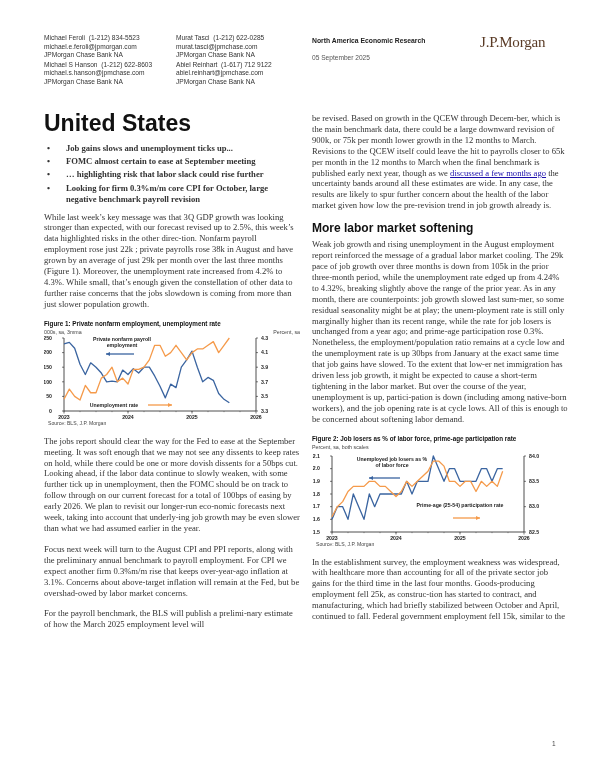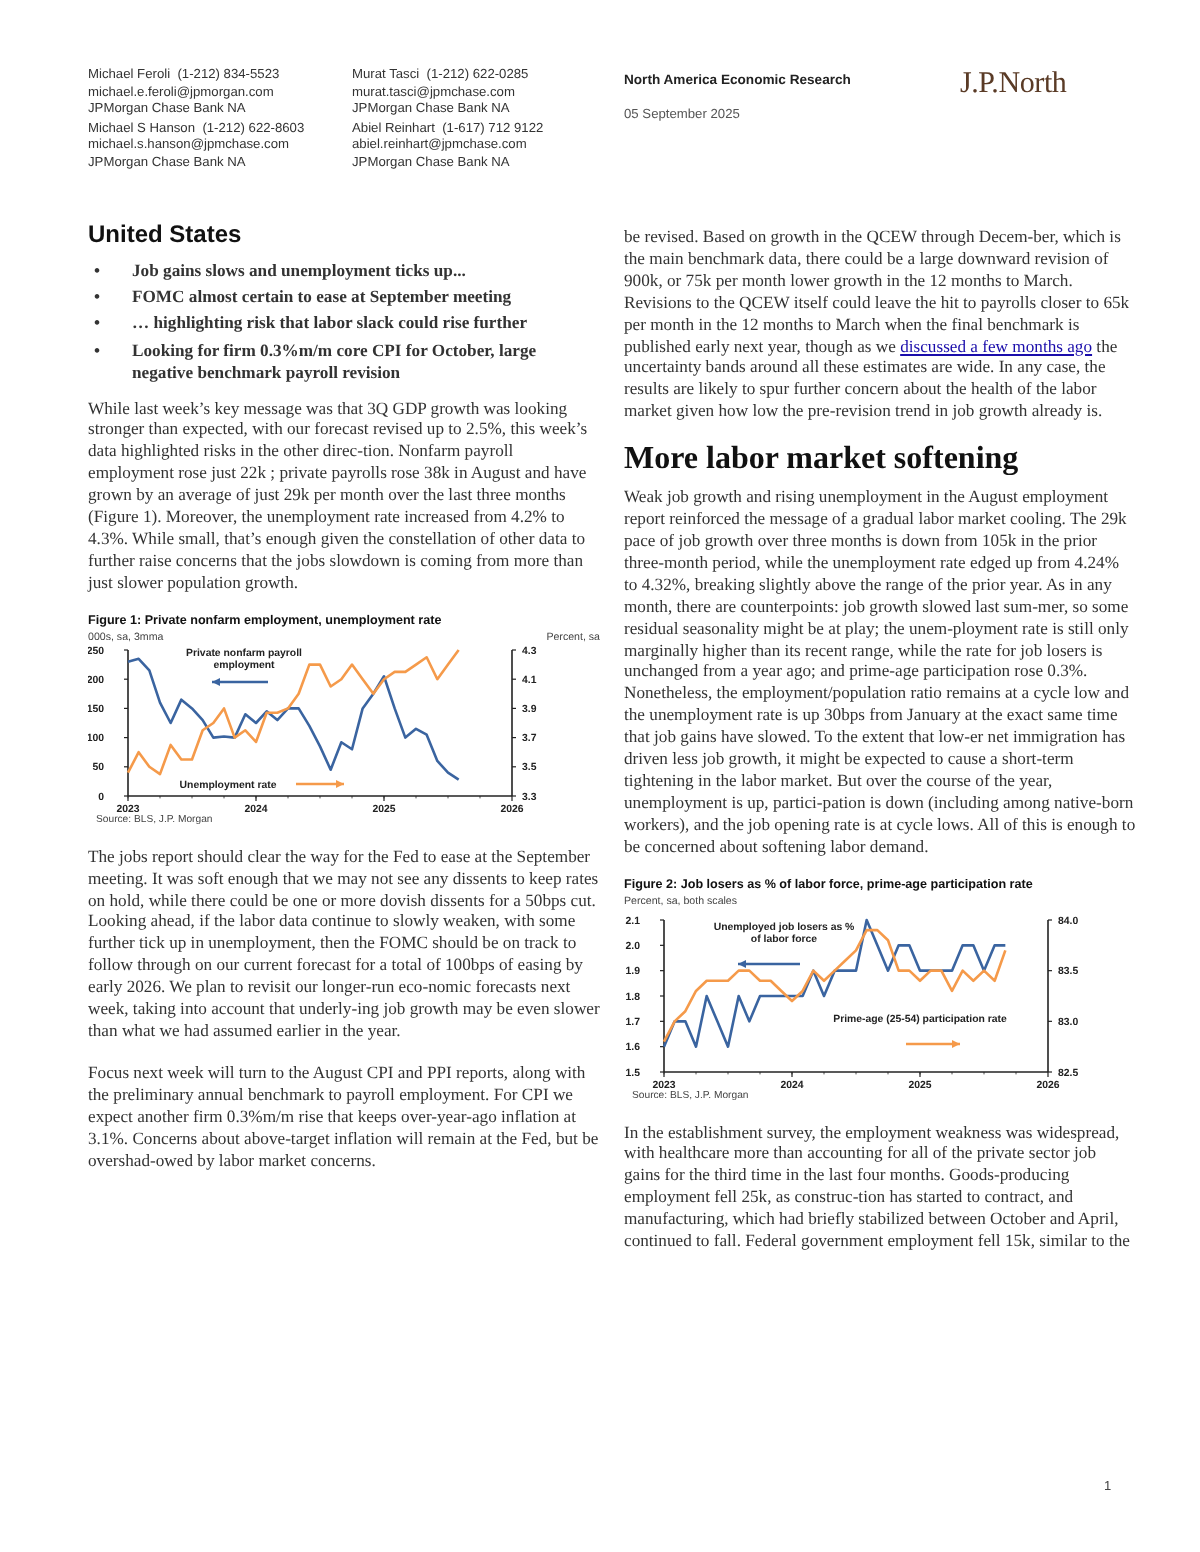--- a/index.html
+++ b/index.html
@@ -9,27 +9,27 @@
   .contact-col { position: absolute; top: 0; width: 140px; }
   .contact-col.c2 { left: 132px; }
   .contact-block { margin-bottom: 1px; }
   .hdr-right { position: absolute; top: 37px; left: 312px; font-family: "Liberation Sans", sans-serif; }
   .hdr-title { font-size: 6.8px; font-weight: bold; color: #222; }
   .hdr-date { font-size: 6.6px; color: #555; margin-top: 10px; }
   .logo { position: absolute; top: 34px; left: 480px; font-family: "Liberation Serif", serif; font-size: 15px; color: #5a3b26; letter-spacing: -0.2px; }
   .col { position: absolute; width: 256px; }
   .col.left { left: 44px; top: 110px; }
   .col.right { left: 312px; top: 113px; }
-  h1 { font-family: "Liberation Sans", sans-serif; font-size: 12px; font-weight: bold; color: #111; margin-bottom: 6px; }
+  h1 { font-family: "Liberation Sans", sans-serif; font-size: 23px; font-weight: bold; color: #111; margin-bottom: 6px; }
   ul.bullets { list-style: none; margin-bottom: 7px; }
   ul.bullets li { position: relative; padding-left: 22px; font-weight: bold; font-size: 8.6px; line-height: 11px; margin-bottom: 2.2px; color: #333; }
   ul.bullets li::before { content: "•"; position: absolute; left: 3px; top: 0; }
   p.body { font-size: 8.6px; line-height: 10.9px; color: #333; text-align: left; margin-bottom: 10px; }
   a.link { color: #1a0dab; text-decoration: underline; margin-top: 12px; }
-  h2 { font-family: Liberation Serif, serif; font-size: 16px; font-weight: bold; color: #111; margin: 4px 0 4px; }
+  h2 { font-family: Liberation Sans, sans-serif; font-size: 12px; font-weight: bold; color: #111; margin: 4px 0 4px; }
   .fig-title { font-family: "Liberation Sans", sans-serif; font-size: 6.3px; font-weight: bold; color: #111; }
   .fig-sub { font-family: "Liberation Sans", sans-serif; font-size: 5.3px; color: #444; display: flex; justify-content: space-between; margin-top: 2px; }
   .fig-source { font-family: "Liberation Sans", sans-serif; font-size: 5.1px; color: #444; margin-top: 1px; margin-left: 4px; }
   svg.chart { display: block; }
   svg.chart text { font-family: "Liberation Sans", sans-serif; }
   .page-num { position: absolute; left: 552px; top: 740px; font-family: "Liberation Sans", sans-serif; font-size: 6.5px; color: #444; }
 </style>
 </head>
 <body>
 
@@ -57,21 +57,21 @@
       <div>abiel.reinhart@jpmchase.com</div>
       <div>JPMorgan Chase Bank NA</div>
     </div>
   </div>
 </div>
 
 <div class="hdr-right">
   <div class="hdr-title">North America Economic Research</div>
   <div class="hdr-date">05 September 2025</div>
 </div>
-<div class="logo">J.P.North</div>
+<div class="logo">J.P.Morgan</div>
 
 <div class="col left">
   <h1>United States</h1>
   <ul class="bullets">
     <li>Job gains slows and unemployment ticks up...</li>
     <li>FOMC almost certain to ease at September meeting</li>
     <li>… highlighting risk that labor slack could rise further</li>
     <li>Looking for firm 0.3%m/m core CPI for October, large negative benchmark payroll revision</li>
   </ul>
   <p class="body">While last week’s key message was that 3Q GDP growth was looking stronger than expected, with our forecast revised up to 2.5%, this week’s data highlighted risks in the other direc-tion. Nonfarm payroll employment rose just 22k ; private payrolls rose 38k in August and have grown by an average of just 29k per month over the last three months (Figure 1). Moreover, the unemployment rate increased from 4.2% to 4.3%. While small, that’s enough given the constellation of other data to further raise concerns that the jobs slowdown is coming from more than just slower population growth.</p>
@@ -138,20 +138,21 @@
         <polyline points="20.00,64.32 25.33,54.10 30.67,61.40 36.00,65.05 41.33,50.45 46.67,57.75 52.00,57.75 57.33,43.15 62.67,39.50 68.00,32.20 73.33,46.80 78.67,43.15 84.00,48.99 89.33,34.39 94.67,34.39 100.00,32.20 105.33,24.90 110.67,10.30 116.00,10.30 121.33,21.25 126.67,17.60 132.00,10.30 137.33,17.60 142.67,24.90 148.00,17.60 153.33,13.95 158.67,13.95 164.00,10.30 169.33,6.65 174.67,17.60 180.00,10.30 185.33,3.00" fill="none" stroke="#f59a4a" stroke-width="1.3" stroke-linejoin="round"></polyline>
         <text x="70" y="72" font-size="5.2" font-weight="bold" fill="#222" text-anchor="middle">Unemployment rate</text>
         <line x1="104" y1="70" x2="128" y2="70" stroke="#f59a4a" stroke-width="1.3"></line>
         <polygon points="128,70 124,68 124,72" fill="#f59a4a"></polygon>
       </svg>
     <div class="fig-source">Source: BLS, J.P. Morgan</div>
   </div>
 
   <p class="body" style="margin-top:10px;">The jobs report should clear the way for the Fed to ease at the September meeting. It was soft enough that we may not see any dissents to keep rates on hold, while there could be one or more dovish dissents for a 50bps cut. Looking ahead, if the labor data continue to slowly weaken, with some further tick up in unemployment, then the FOMC should be on track to follow through on our current forecast for a total of 100bps of easing by early 2026. We plan to revisit our longer-run eco-nomic forecasts next week, taking into account that underly-ing job growth may be even slower than what we had assumed earlier in the year.</p>
   <p class="body">Focus next week will turn to the August CPI and PPI reports, along with the preliminary annual benchmark to payroll employment. For CPI we expect another firm 0.3%m/m rise that keeps over-year-ago inflation at 3.1%. Concerns about above-target inflation will remain at the Fed, but be overshad-owed by labor market concerns.</p>
+  <p class="body">For the payroll benchmark, the BLS will publish a prelimi-nary estimate of how the March 2025 employment level will</p>
 </div>
 
 <div class="col right">
   <p class="body">
     <span>be revised. Based on growth in the QCEW through Decem-ber, which is the main benchmark data, there could be a large downward revision of 900k, or 75k per month lower growth in the 12 months to March. Revisions to the QCEW itself could leave the hit to payrolls closer to 65k per month in the 12 months to March when the final benchmark is published early next year, though as we </span><a class="link" href="#">discussed a few months ago</a><span> the uncertainty bands around all these estimates are wide. In any case, the results are likely to spur further concern about the health of the labor market given how low the pre-revision trend in job growth already is.</span>
   </p>
   <h2>More labor market softening</h2>
   <p class="body">Weak job growth and rising unemployment in the August employment report reinforced the message of a gradual labor market cooling. The 29k pace of job growth over three months is down from 105k in the prior three-month period, while the unemployment rate edged up from 4.24% to 4.32%, breaking slightly above the range of the prior year. As in any month, there are counterpoints: job growth slowed last sum-mer, so some residual seasonality might be at play; the unem-ployment rate is still only marginally higher than its recent range, while the rate for job losers is unchanged from a year ago; and prime-age participation rose 0.3%. Nonetheless, the employment/population ratio remains at a cycle low and the unemployment rate is up 30bps from January at the exact same time that job gains have slowed. To the extent that low-er net immigration has driven less job growth, it might be expected to cause a short-term tightening in the labor market. But over the course of the year, unemployment is up, partici-pation is down (including among native-born workers), and the job opening rate is at cycle lows. All of this is enough to be concerned about softening labor demand.</p>
 
   <div style="margin-top:8px;">

